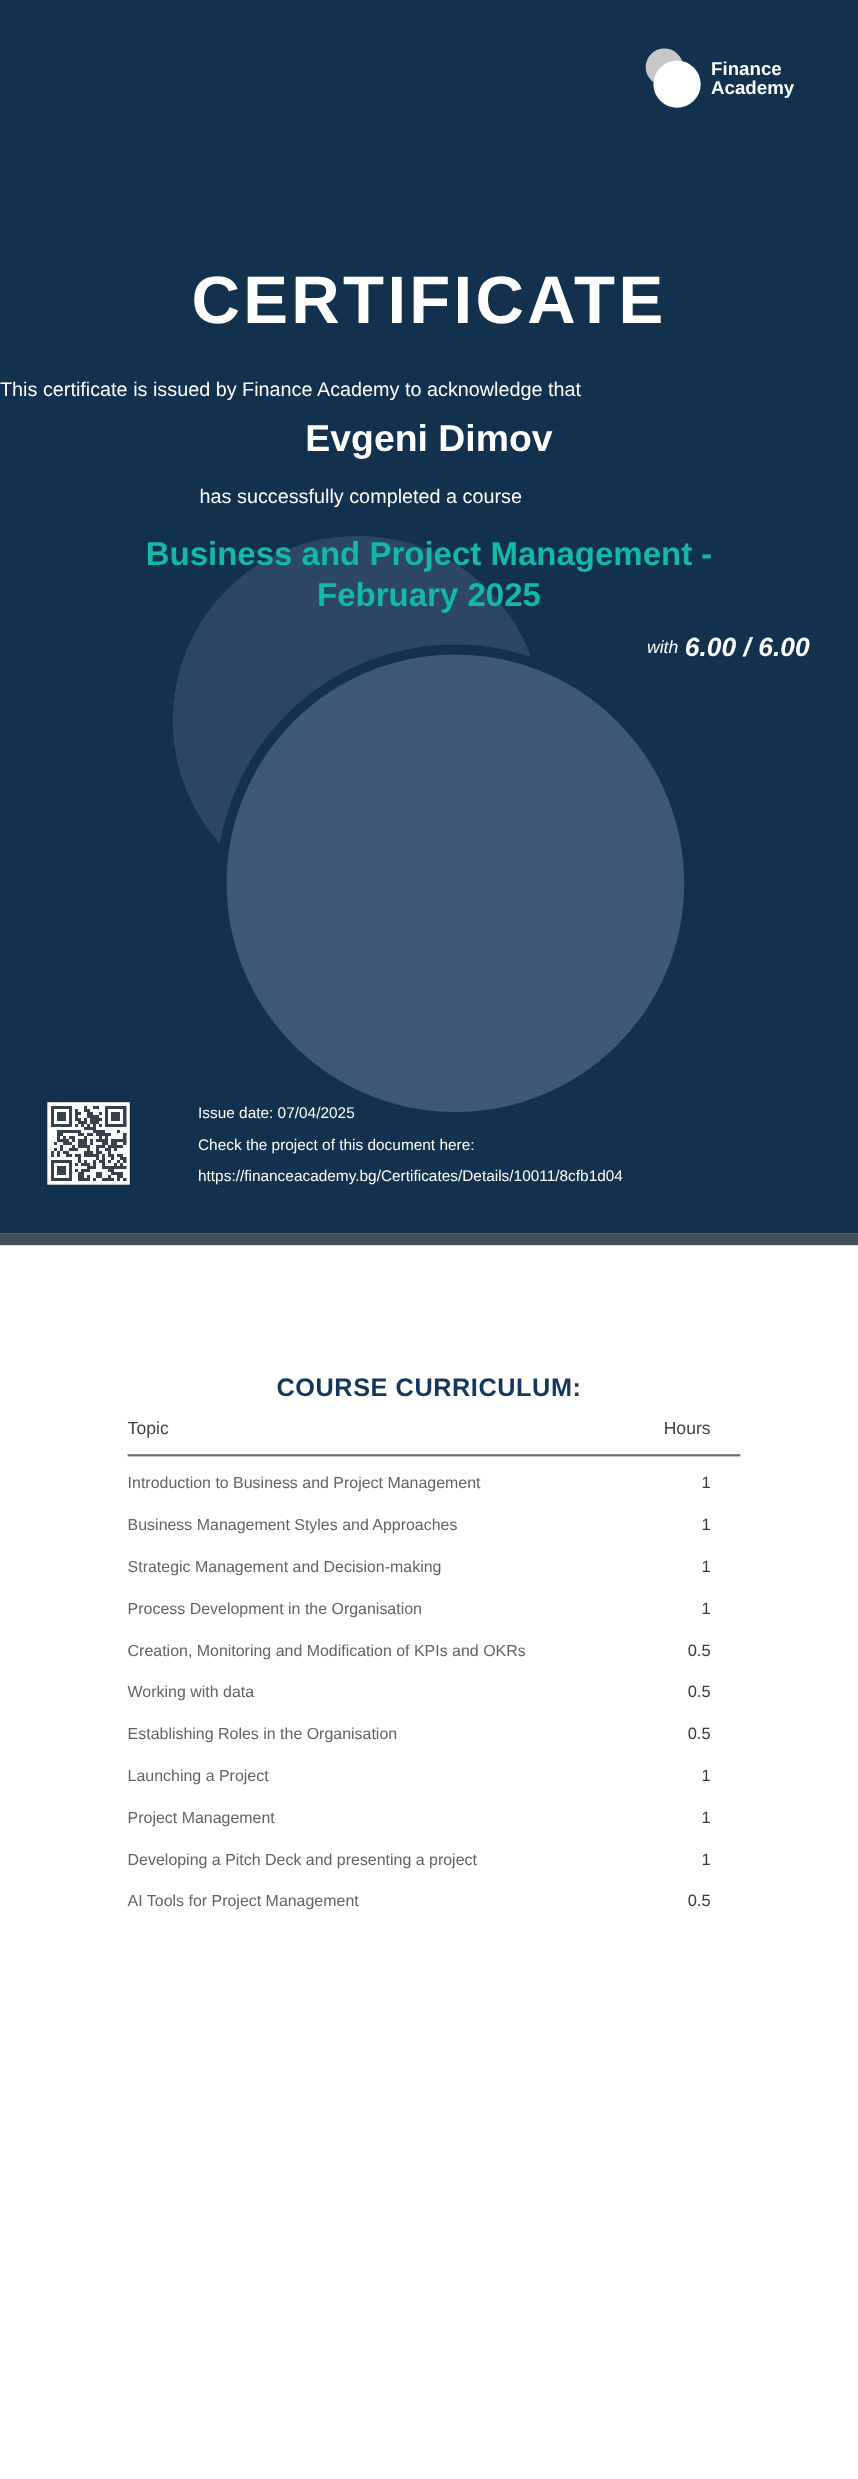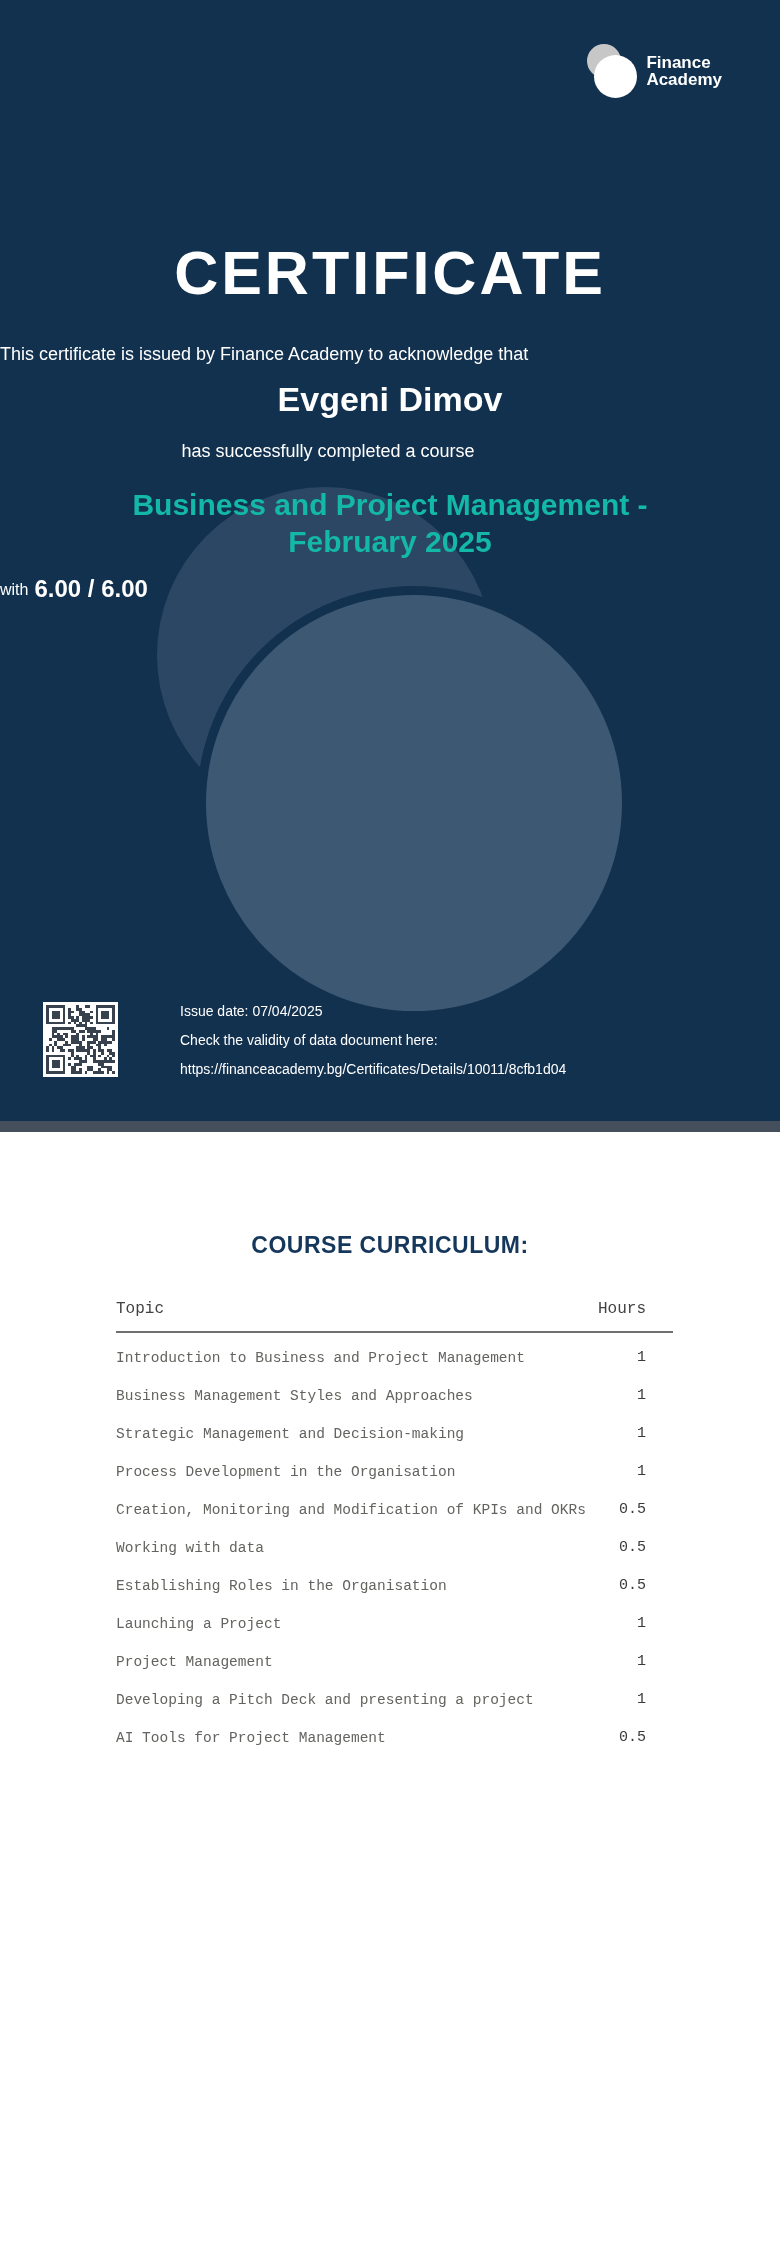--- a/index.html
+++ b/index.html
@@ -70,21 +70,21 @@
   .completed-line{
     position:absolute;left:0;width:656px;top:441px;margin:0;
     text-align:center;font-size:18px;color:#ffffff;
   }
   .course-title{
     position:absolute;left:120px;width:540px;top:486px;margin:0;
     text-align:center;font-size:30px;line-height:37px;font-weight:700;color:#14b8a6;
   }
   .score-line{
     position:absolute;left:0;width:736px;top:575px;margin:0;
-    text-align:left;font-size:16px;color:#ffffff;
+    text-align:right;font-size:16px;color:#ffffff;font-style:italic;
   }
   .score-line strong{font-size:24px;font-weight:700;margin-left:6px;vertical-align:-2px;}
 
   
   .validity{
     position:absolute;display:flex;align-items:flex-start;z-index:6;gap:48px;
   }
   .validity.top{left:43px;top:1002px;}
   .qr{
     width:75px;height:75px;background:#ffffff;
@@ -93,25 +93,25 @@
   .qr svg{display:block;width:69px;height:69px;shape-rendering:crispEdges;}
   .validity-text{margin-left:14px;padding-top:2px;}
   .validity-text p{margin:0 0 15px 0;font-size:14px;line-height:14px;}
   .validity.top .validity-text p{color:#ffffff;}
 
   
   .curriculum{
     position:relative;width:780px;height:1122px;background:#ffffff;
   }
   .curriculum-heading{
-    margin:0;padding-top:100px;text-align:center;
+    margin:16px;padding-top:100px;text-align:center;
     font-size:23px;font-weight:700;letter-spacing:0.5px;color:#16375c;
   }
   .course-table{
-    width:557px;margin:41px 0 0 116px;font-family:Liberation Mono, monospace;
+    width:557px;margin:16px 0 0 116px;
   }
   .table-header{
     display:flex;justify-content:space-between;align-items:flex-end;
     font-size:16px;color:#424242;
     padding:0 0 13px 0;
     border-bottom:2px solid #6f6f6f;
   }
   .table-header .col-hours{padding-right:27px;}
   .table-body{margin-top:6px;}
   .table-row{
@@ -473,21 +473,21 @@
             <rect x="17" y="24" width="1" height="1"></rect>
             <rect x="18" y="24" width="1" height="1"></rect>
             <rect x="19" y="24" width="1" height="1"></rect>
             <rect x="20" y="24" width="1" height="1"></rect>
             <rect x="22" y="24" width="1" height="1"></rect>
             <rect x="24" y="24" width="1" height="1"></rect>
           </svg>
         </div>
       <div class="validity-text">
         <p>Issue date: 07/04/2025</p>
-        <p>Check the validity of data document here:</p>
+        <p>Check the project of this document here:</p>
         <p>https://financeacademy.bg/Certificates/Details/10011/8cfb1d04</p>
       </div>
     </div>
   </div>
 
   <div class="divider"></div>
 
   <div class="curriculum">
     <h2 class="curriculum-heading">COURSE CURRICULUM:</h2>
 

